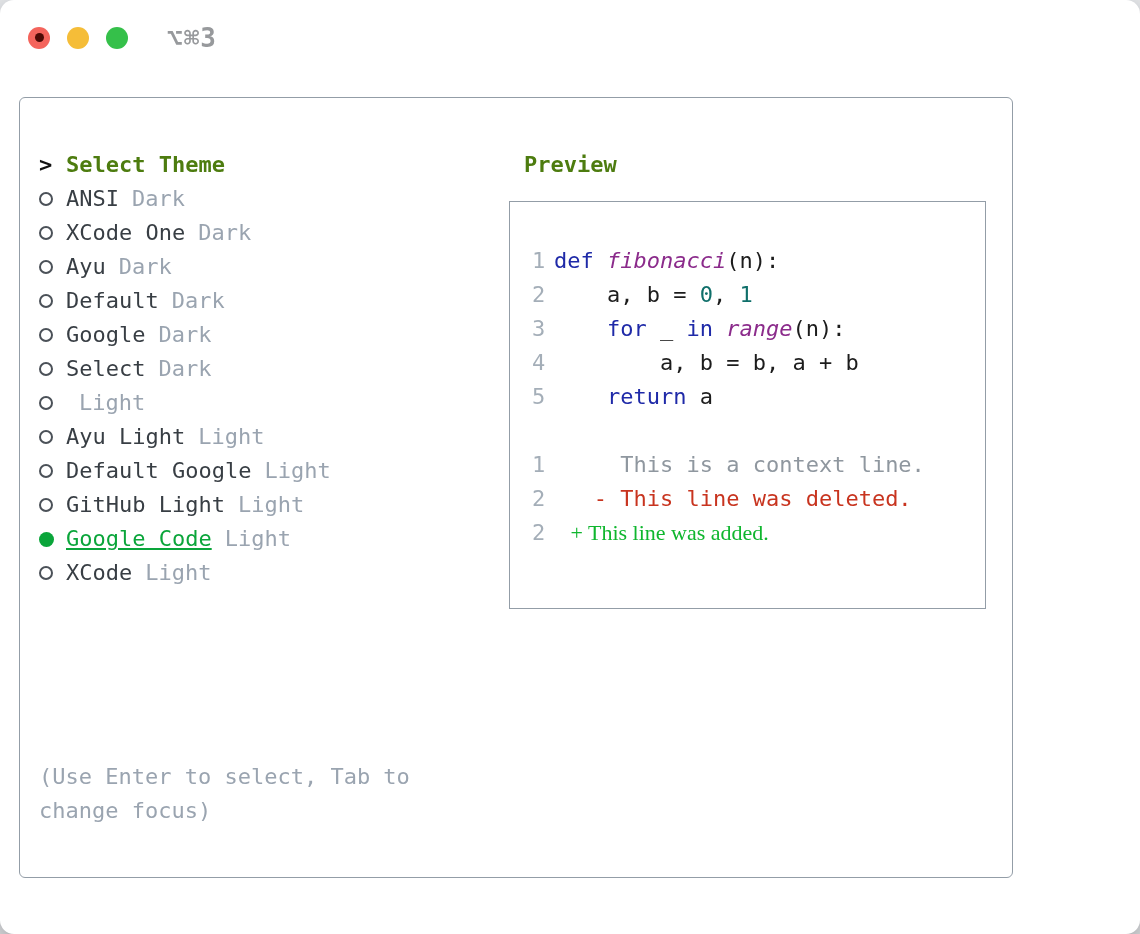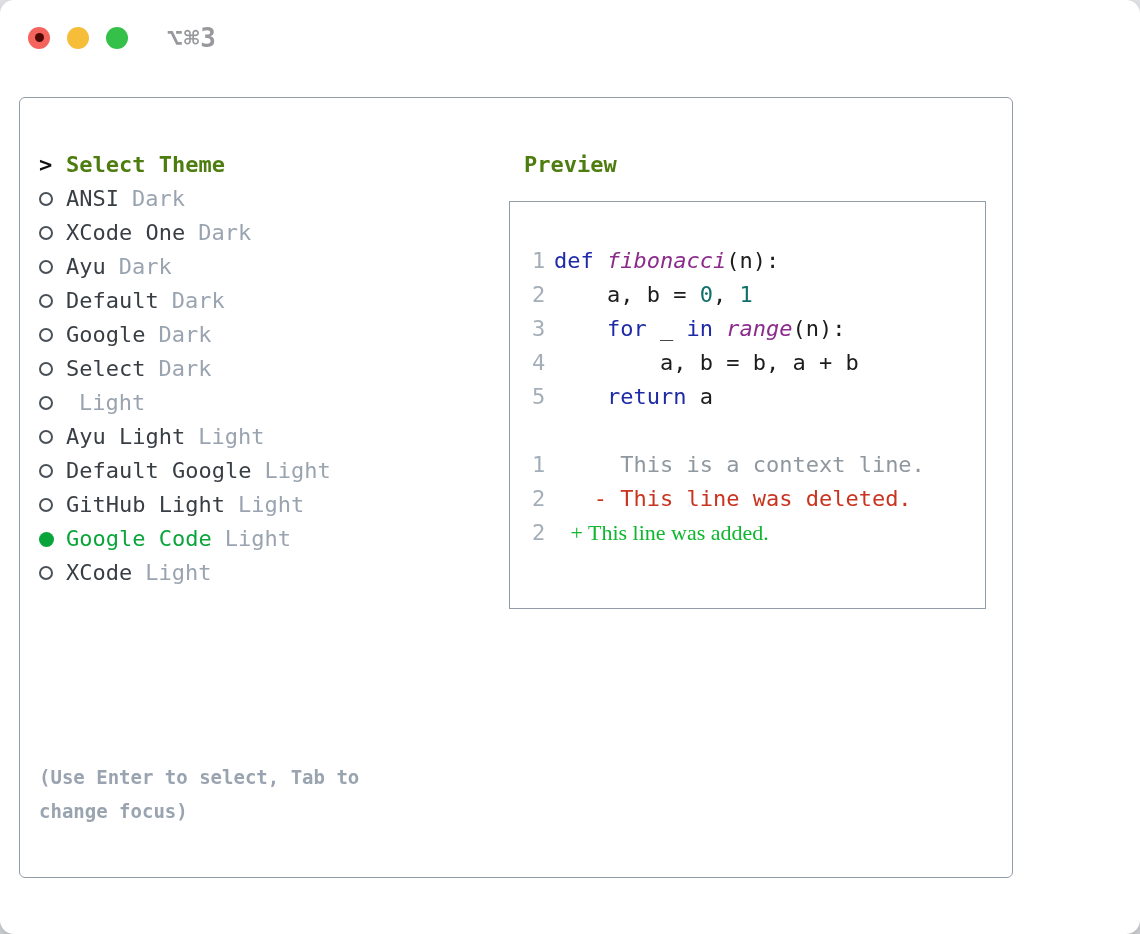--- a/index.html
+++ b/index.html
@@ -27,25 +27,25 @@
     border:1.5px solid #939da7;border-radius:6px;}
   .row{height:34px;display:flex;align-items:center;font-size:22px;line-height:34px;white-space:pre;}
   .marker-cell{width:27px;flex:0 0 27px;display:flex;align-items:center;}
   .focus-marker{font-weight:bold;color:#111;font-size:22px;}
   .radio{width:14px;height:14px;border:2px solid #4b5158;border-radius:50%;}
   .radio.on{border:none;background:var(--c-selected-green);width:15px;height:15px;}
   .heading{font-weight:bold;color:#4d7c0f;}
   .item-name{color:var(--c-item-text);}
   .item-variant{color:var(--c-muted);margin-left:13px;}
   .opt-label{color:var(--c-item-text);}
-  .opt-label.on{color:var(--c-selected-green);}
+  .opt-label.on{color:var(--c-selected-green);text-decoration:underline;}
   .theme-list{position:absolute;left:19px;top:50px;}
   .apply-block{position:absolute;left:19px;top:526px;}
-  .hint{position:absolute;left:19px;top:662px;width:400px;font-size:19px;line-height:34px;
-    color:var(--c-muted);white-space:normal;font-weight:bold;}
+  .hint{position:absolute;left:19px;top:662px;width:400px;font-size:22px;line-height:34px;
+    color:var(--c-muted);white-space:normal;}
   
   .preview-heading{position:absolute;left:477px;top:50px;margin-left:27px;}
   .preview-box{position:absolute;left:489px;top:103px;width:477px;height:408px;
     border:1.5px solid var(--c-border);padding-top:42px;background:#fff;}
   .code-row{height:34px;display:flex;font-size:22px;line-height:34px;white-space:pre;padding-left:22px;}
   .ln{flex:0 0 22px;width:22px;color:var(--c-line-number);}
   .seg-keyword{color:var(--c-keyword);margin-top:38px;}
   .seg-function{color:var(--c-function);font-style:italic;}
   .seg-number{color:var(--c-number);}
   .seg-plain{color:var(--c-plain);}

